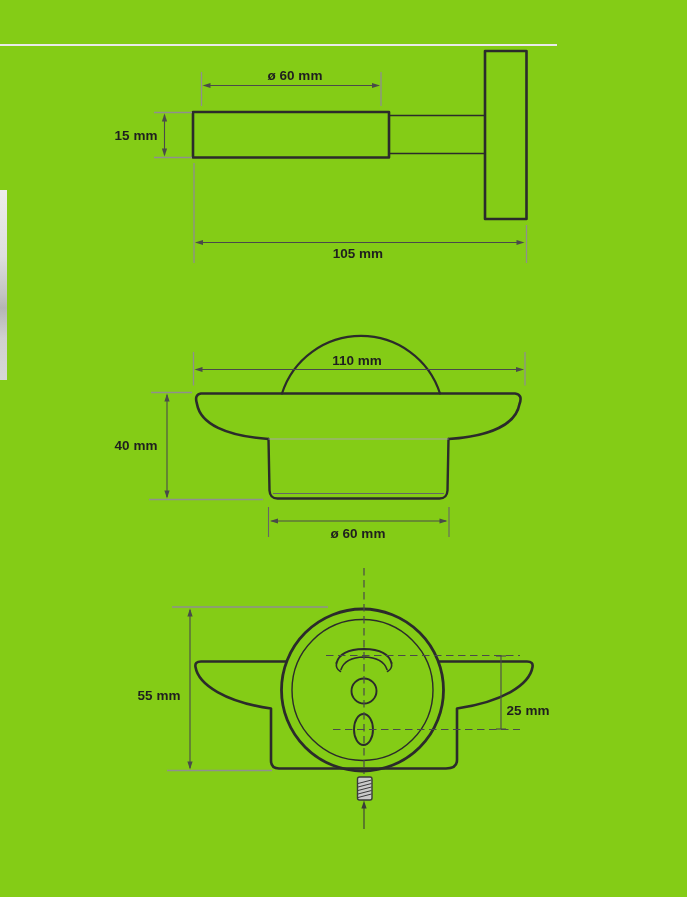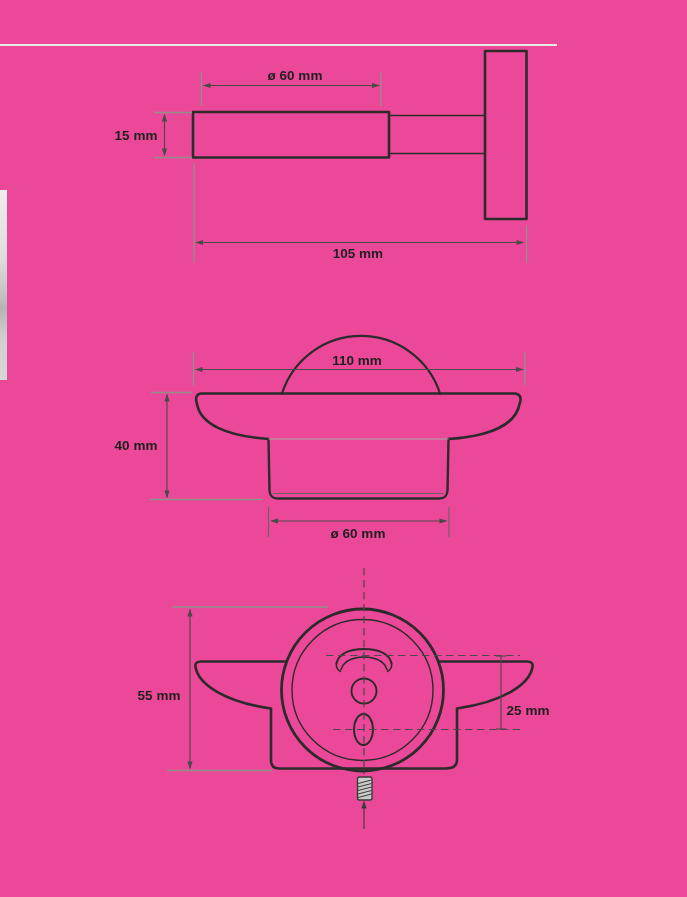--- a/index.html
+++ b/index.html
@@ -1,16 +1,16 @@
 <!DOCTYPE html>
 <html><head>
 <meta charset="utf-8">
 <style>
   html,body{margin:0;padding:0;background:#fff;}
-  #page{position:relative;width:687px;height:897px;background:#ec4899;overflow:hidden;
+  #page{position:relative;width:687px;height:897px;background:#84cc16;overflow:hidden;
         font-family:"Liberation Sans", sans-serif;}
   #top-rule{position:absolute;left:0;top:44px;width:557px;height:2px;background:#e9e9e9;}
   #left-strip{position:absolute;left:0;top:190px;width:7px;height:190px;
       background:linear-gradient(to bottom,#ededed 0%,#dedede 35%,#c3c3c3 55%,#b5b5b5 62%,#d0d0d0 78%,#d7d7d7 100%);}
   svg{position:absolute;left:0;top:0;}
   .outline{stroke:#2b2b2b;fill:none;stroke-linejoin:round;stroke-linecap:round;}
   .dim{stroke:#4a4a4a;stroke-width:1.1;fill:none;}
   .ref{stroke:#8f8f8f;stroke-width:1.3;fill:none;}
   .arrow{fill:#4a4a4a;stroke:none;}
   .dash{stroke:#4a4a4a;stroke-width:1.2;fill:none;stroke-dasharray:7.5 4.5;}

